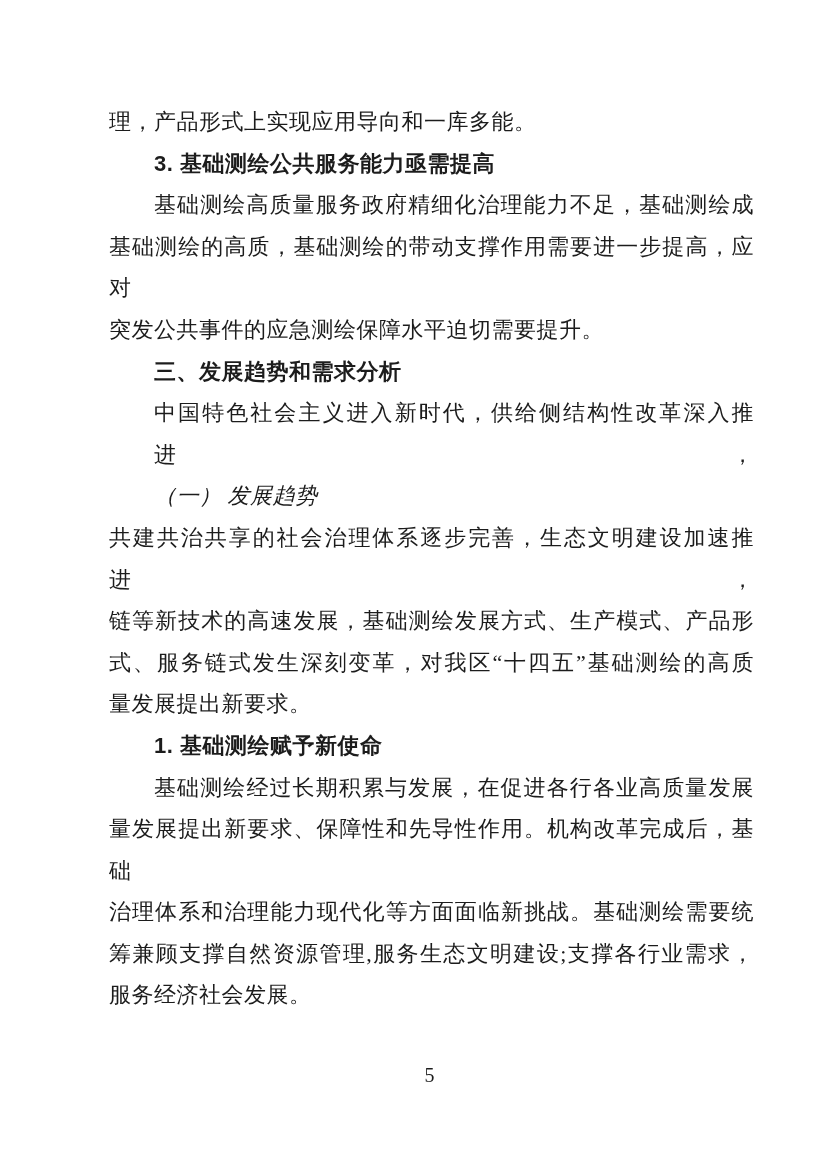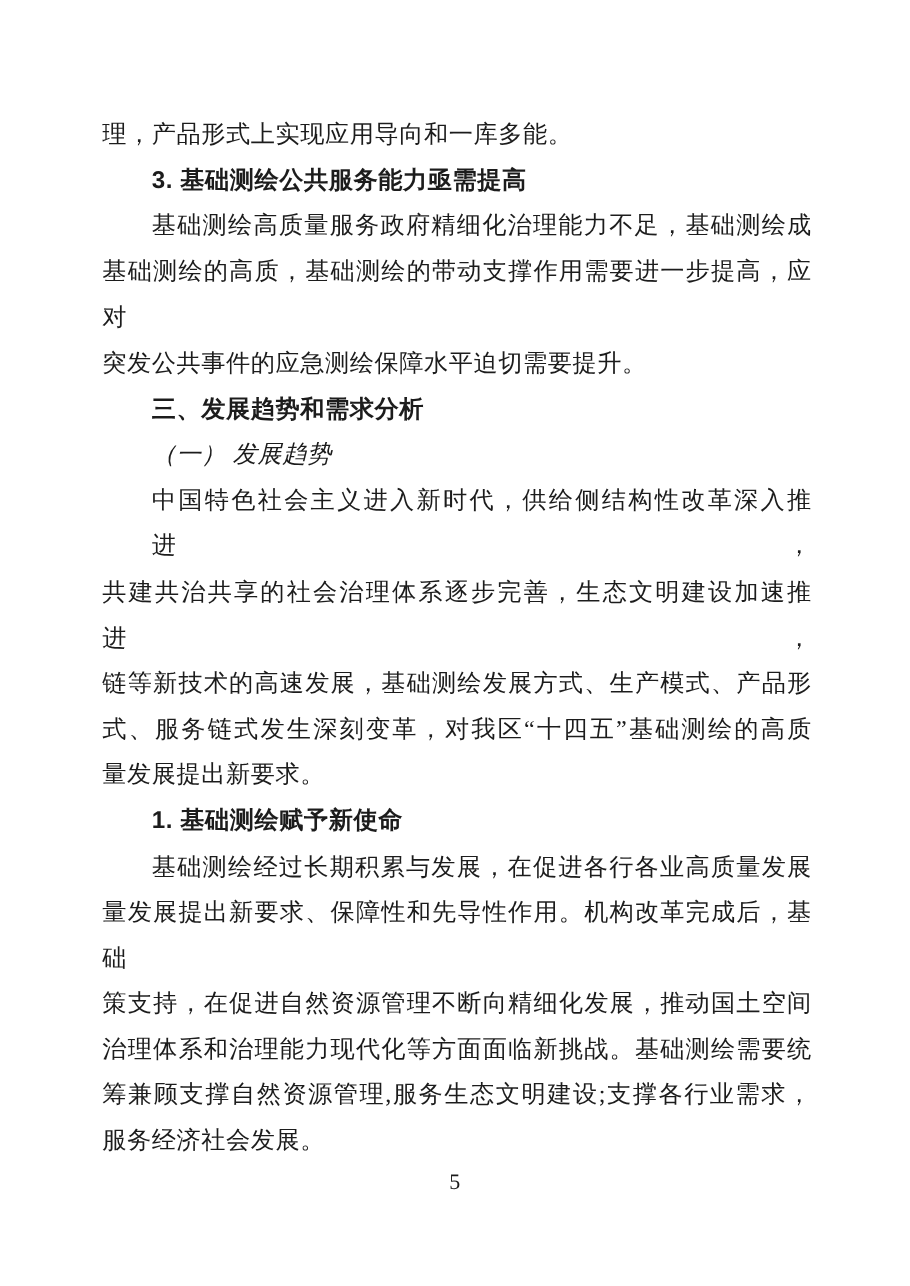--- a/index.html
+++ b/index.html
@@ -7,20 +7,21 @@
     width: 827px; height: 1169px;
     background: #ffffff;
     position: relative;
     overflow: hidden;
     font-family: "Liberation Serif", "DejaVu Serif", serif;
     color: #1c1c1c;
   }
   .page {
     position: absolute; inset: 0;
     background: #ffffff;
+    margin-left: 16px;
   }
   .text-block {
     position: absolute;
     left: 93px; top: 101px; width: 645px;
   }
   .line {
     font-size: 22px;
     line-height: 41.6px;
     white-space: pre-wrap;
     letter-spacing: 0.5px;
@@ -56,30 +57,29 @@
 <body style="background: rgb(255, 255, 255); color: rgb(28, 28, 28);">
 
 <div class="page">
   <div class="text-block" id="text-block">
       <div class="line body">理，产品形式上实现应用导向和一库多能。</div>
       <div class="line heading indent">3. 基础测绘公共服务能力亟需提高</div>
       <div class="line body indent just">基础测绘高质量服务政府精细化治理能力不足，基础测绘成</div>
       <div class="line body just">基础测绘的高质，基础测绘的带动支撑作用需要进一步提高，应对</div>
       <div class="line body">突发公共事件的应急测绘保障水平迫切需要提升。</div>
       <div class="line heading indent">三、发展趋势和需求分析</div>
+      <div class="line body indent just">中国特色社会主义进入新时代，供给侧结构性改革深入推进，</div>
       <div class="line kai indent">（一） 发展趋势</div>
-      <div class="line body indent just">中国特色社会主义进入新时代，供给侧结构性改革深入推进，</div>
       <div class="line body just">共建共治共享的社会治理体系逐步完善，生态文明建设加速推进，</div>
       <div class="line body just">链等新技术的高速发展，基础测绘发展方式、生产模式、产品形</div>
       <div class="line body just">式、服务链式发生深刻变革，对我区“十四五”基础测绘的高质</div>
       <div class="line body">量发展提出新要求。</div>
       <div class="line heading indent">1. 基础测绘赋予新使命</div>
       <div class="line body indent just">基础测绘经过长期积累与发展，在促进各行各业高质量发展</div>
       <div class="line body just">量发展提出新要求、保障性和先导性作用。机构改革完成后，基础</div>
-      <div class="line body just">策支持，在促进自然资源管理不断向精细化发展，推动国土空间</div>
       <div class="line body just">治理体系和治理能力现代化等方面面临新挑战。基础测绘需要统</div>
       <div class="line body just">筹兼顾支撑自然资源管理,服务生态文明建设;支撑各行业需求，</div>
       <div class="line body">服务经济社会发展。</div>
     </div>
   <div class="footer">
     <span class="page-number">5</span>
   </div>
 </div>
 
 </body></html>

